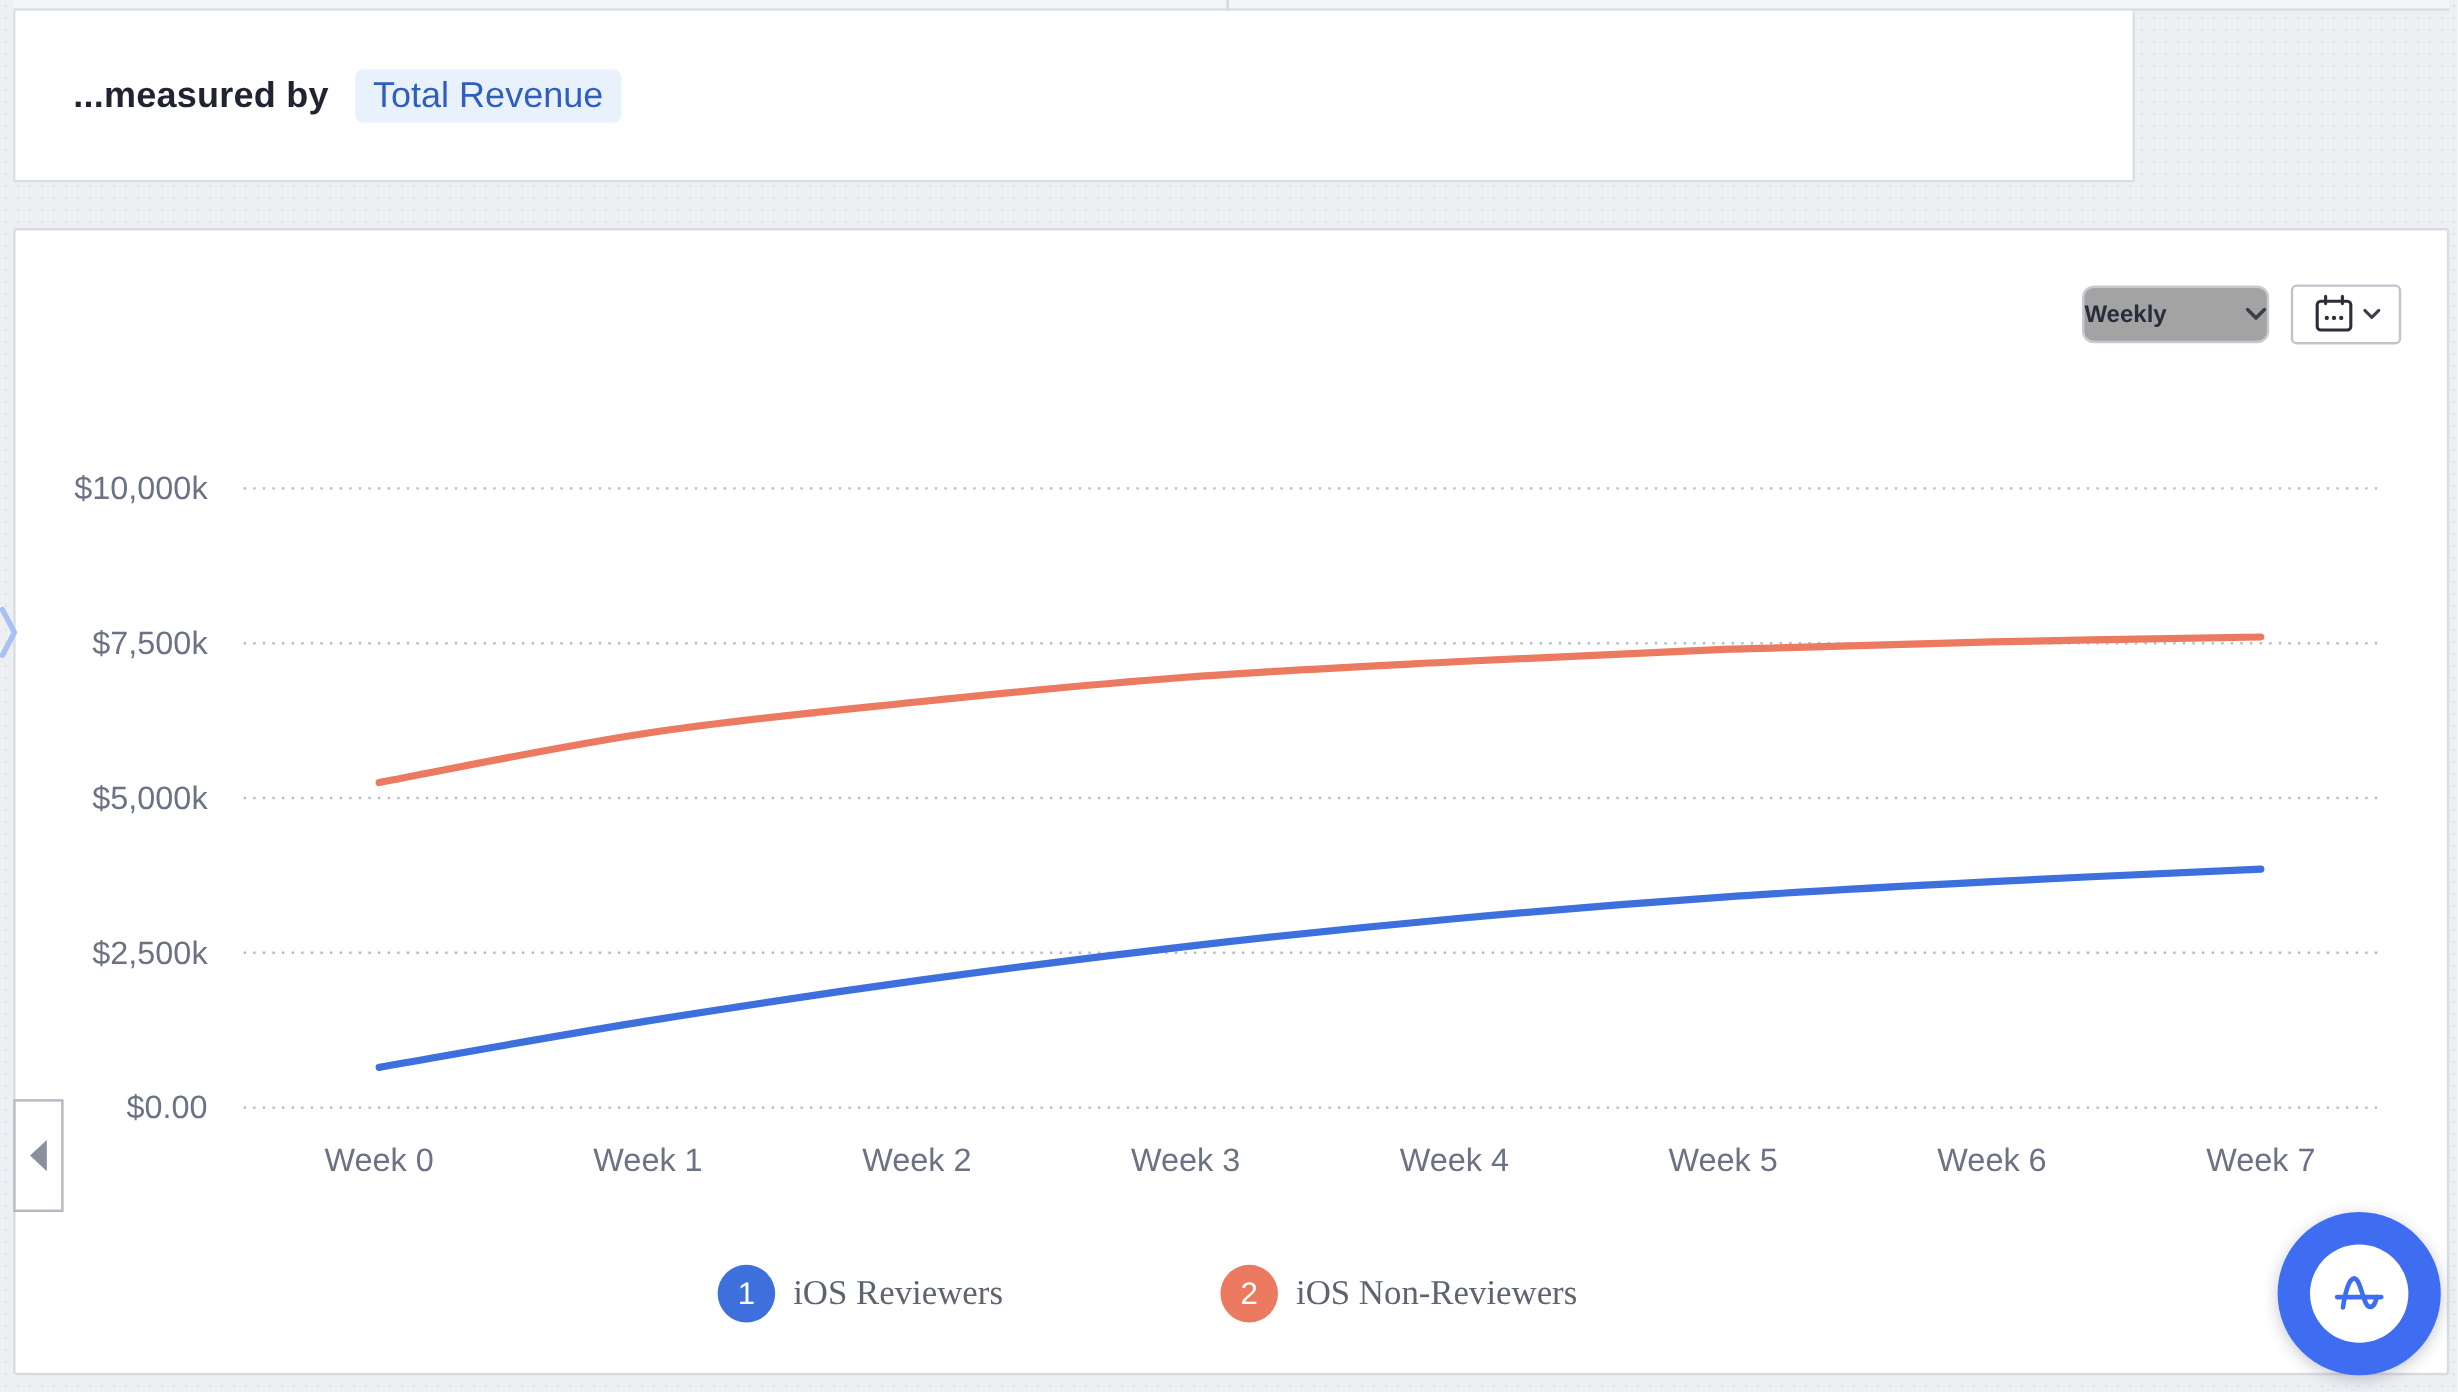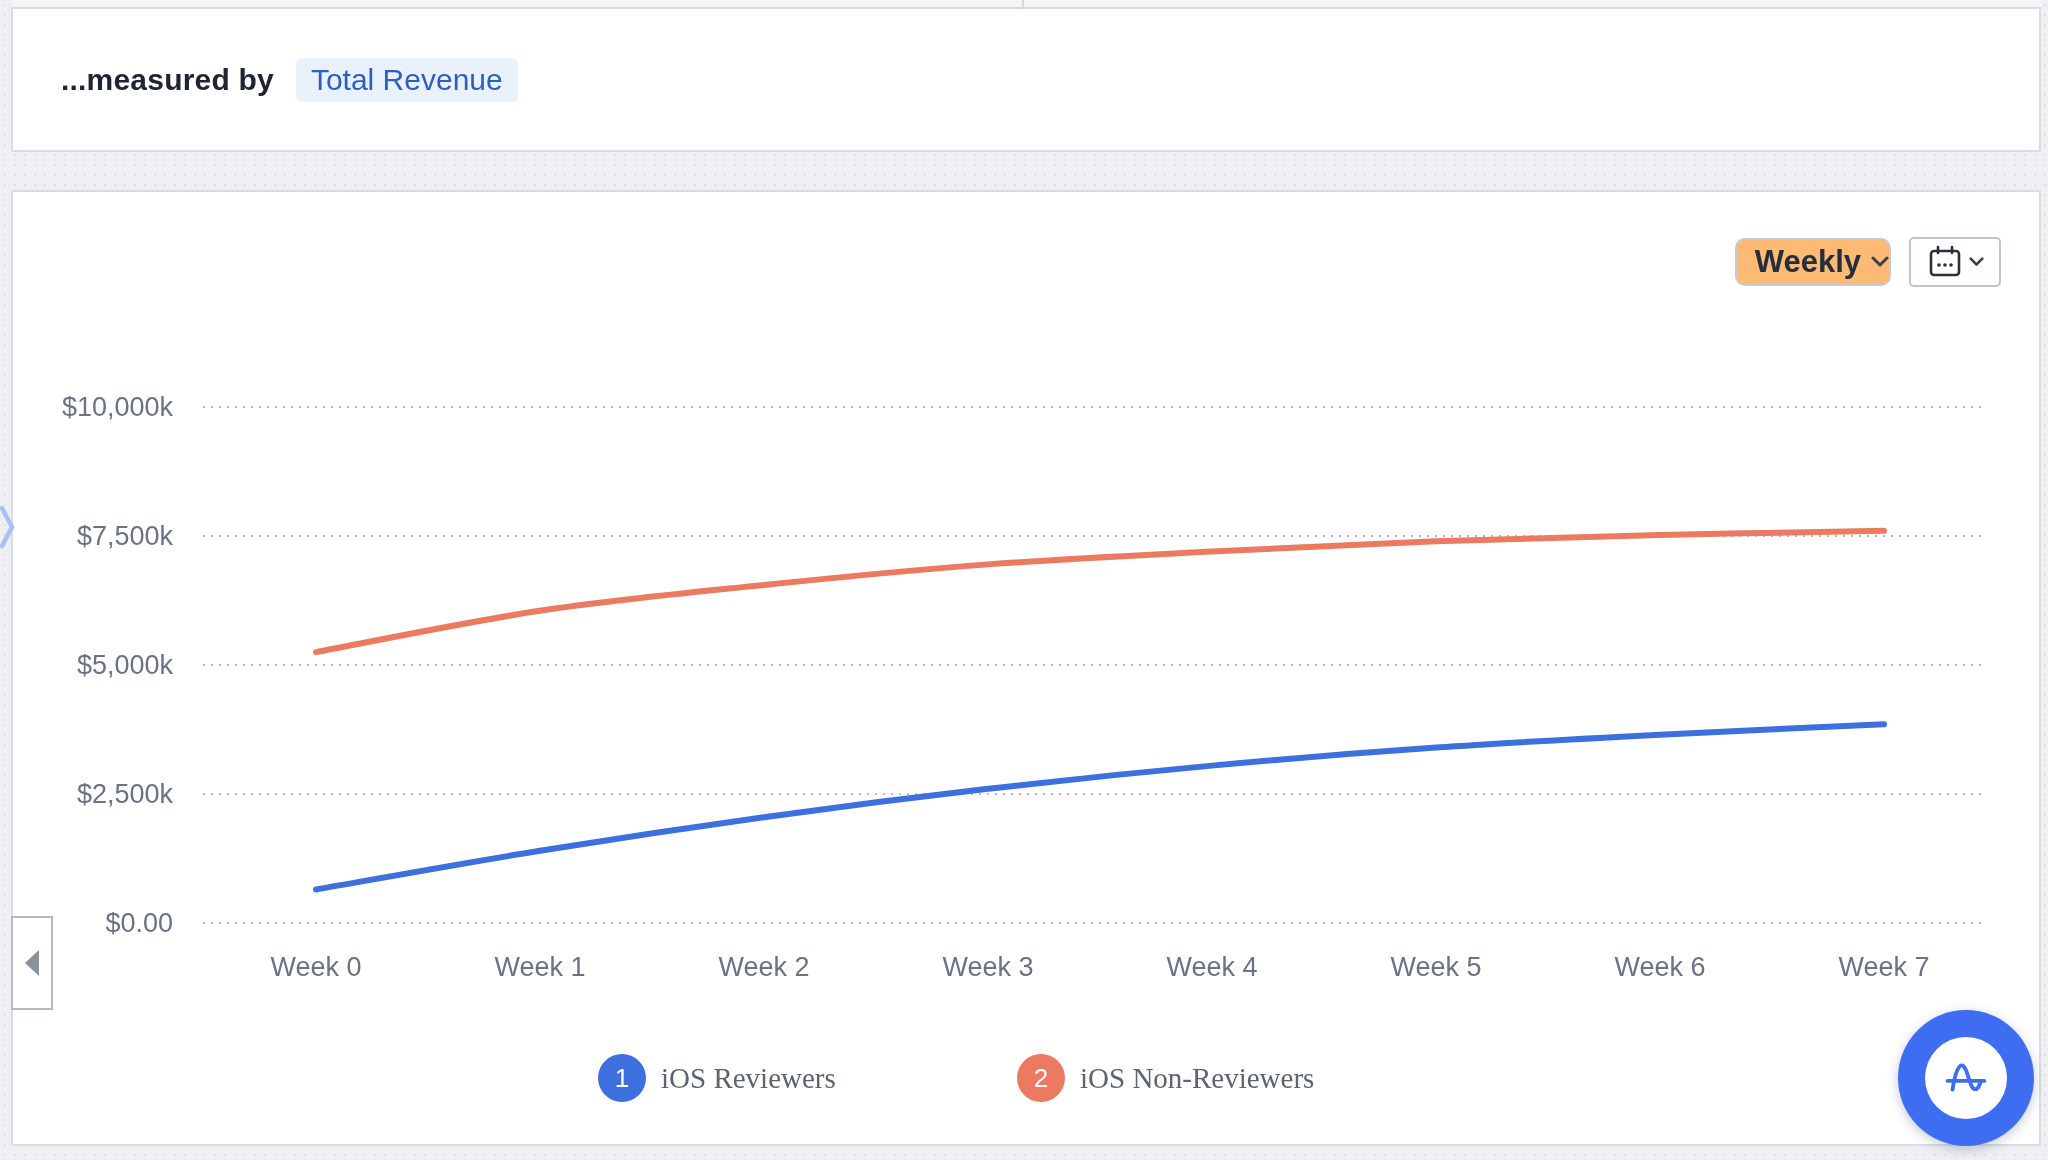--- a/index.html
+++ b/index.html
@@ -14,36 +14,36 @@
   }
   .top-strip {
     position:absolute; left:11px; top:0; width:2030px; height:9px;
     background:#f4f5f7; border-bottom:2px solid #d8dbe1;
   }
   .top-strip-divider {
     position:absolute; left:1011px; top:0; width:2px; height:9px; background:#d4d7dd;
   }
   .panel { position:absolute; background:#ffffff; border:2px solid #d9dce2; }
   .header-panel {
-    left:11px; top:9px; width:2030px; height:143px;
+    left:11px; top:9px; width:1768px; height:143px;
     border-top:none; border-radius:0 0 2px 2px;
     display:flex; align-items:center; padding-left:48px; gap:22px;
   }
   .measured-by { font-size:30px; font-weight:700; color:#1f2430; letter-spacing:.2px; }
   .metric-chip {
     background:#e9f1fd; color:#2e5ec0; font-size:30px;
     padding:5px 15px; border-radius:6px; cursor:pointer;
   }
   .chart-panel { left:11px; top:190px; width:2030px; height:956px; border-radius:3px; }
 
   .granularity-button {
     position:absolute; left:1722px; top:46px; width:156px; height:48px;
-    background:#fdba74; border:2px solid #c7cad2; border-radius:10px;
-    display:flex; align-items:center; justify-content:flex-end; gap:10px;
-    font-size:31px; font-weight:700; color:#272d3a; cursor:pointer;
+    background:#a3a3a3; border:2px solid #c7cad2; border-radius:10px;
+    display:flex; align-items:center; justify-content:space-between; gap:10px;
+    font-size:20px; font-weight:700; color:#272d3a; cursor:pointer;
   }
   .calendar-button {
     position:absolute; left:1896px; top:45px; width:92px; height:50px;
     background:#fff; border:2px solid #bfc3cb; border-radius:5px;
     display:flex; align-items:center; justify-content:center; gap:6px; cursor:pointer;
   }
   .plot-svg { position:absolute; left:0; top:0; width:2026px; height:952px; }
 
   .legend { position:absolute; left:0; top:862px; width:100%; height:50px; }
   .legend-item { position:absolute; display:flex; align-items:center; gap:15px; cursor:pointer; }

